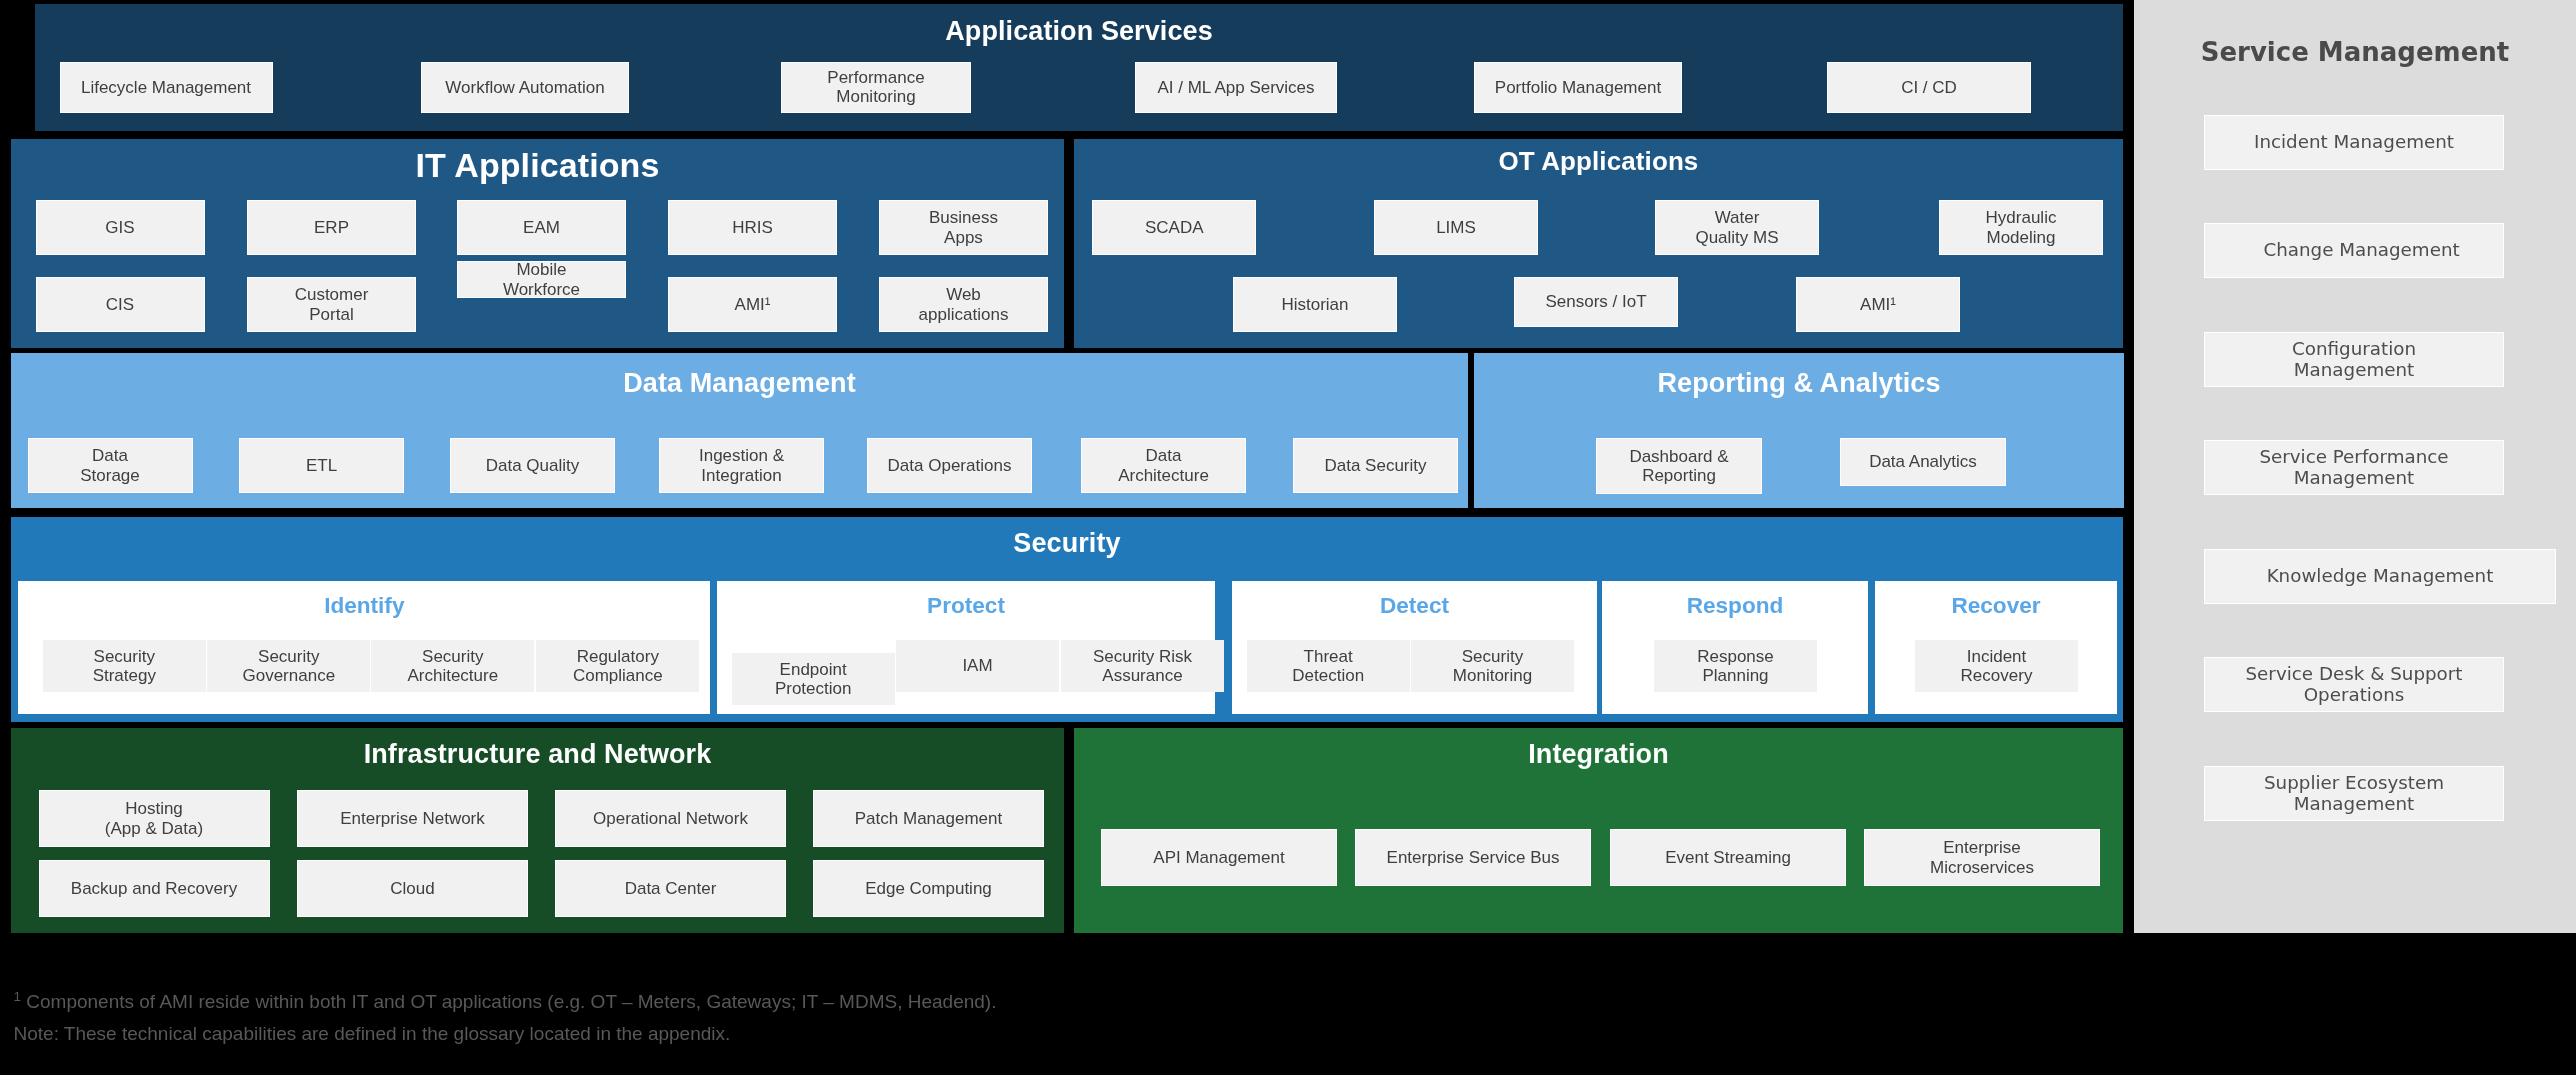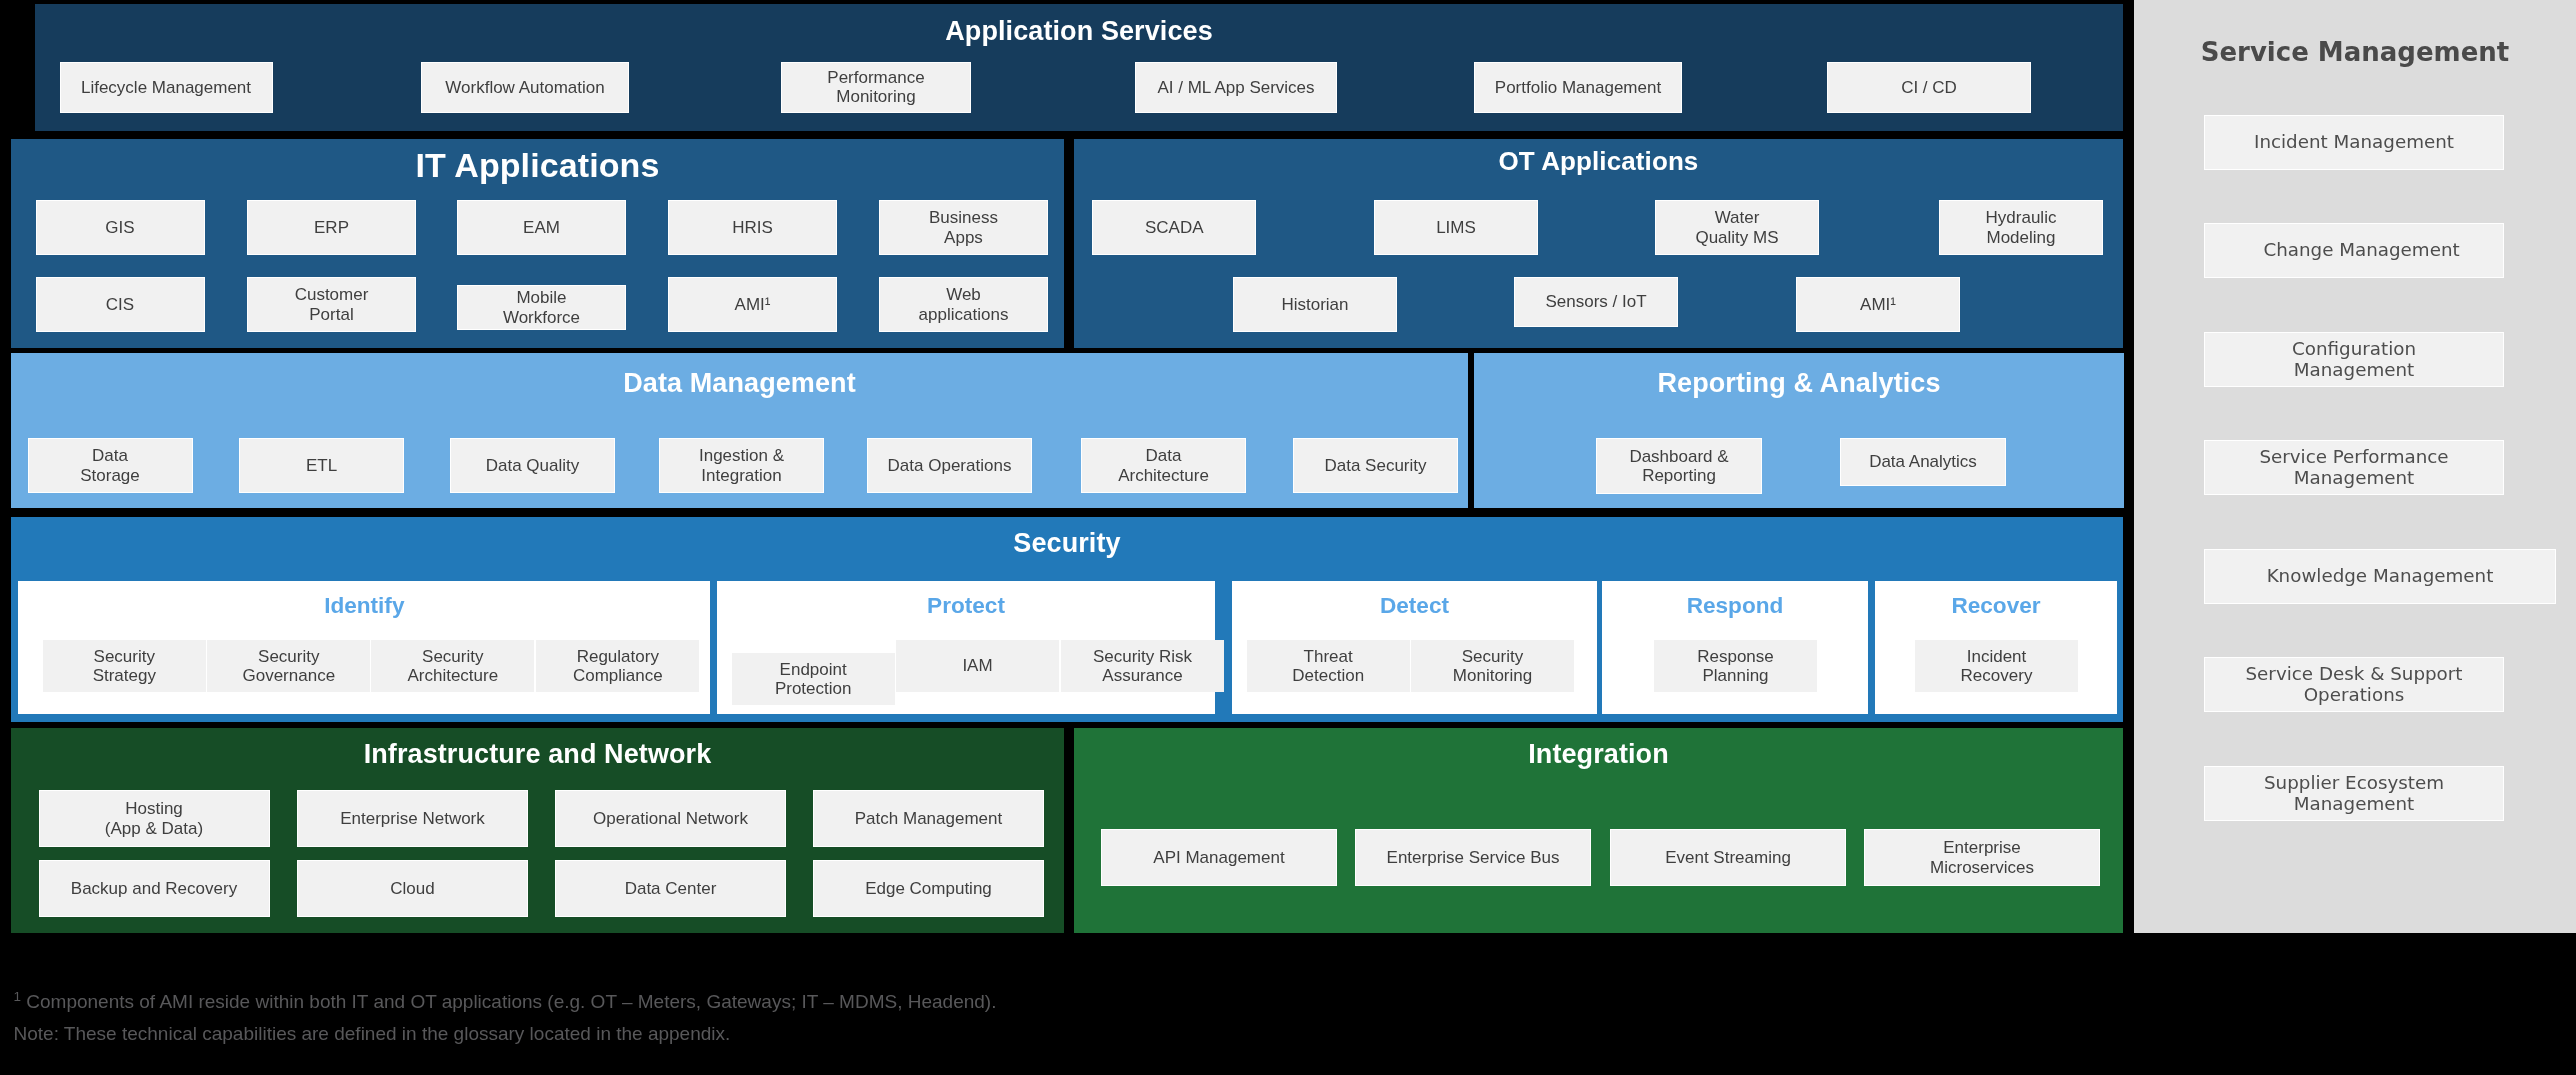--- a/index.html
+++ b/index.html
@@ -106,21 +106,21 @@
     <div class="chip" style="left:24.5px; top:61px; width:169px; height:55px;">GIS</div>
     <div class="chip" style="left:236px; top:61px; width:169px; height:55px;">ERP</div>
     <div class="chip" style="left:446px; top:61px; width:169px; height:55px;">EAM</div>
     <div class="chip" style="left:657px; top:61px; width:169px; height:55px;">HRIS</div>
     <div class="chip" style="left:868px; top:61px; width:169px; height:55px; white-space:pre-line;">Business
 Apps</div>
 
     <div class="chip" style="left:24.5px; top:138px; width:169px; height:55px;">CIS</div>
     <div class="chip" style="left:236px; top:138px; width:169px; height:55px; white-space:pre-line;">Customer
 Portal</div>
-    <div class="chip" style="left:446px; top:146px; width:169px; height:45px; white-space:pre-line;text-align:center;">Mobile
+    <div class="chip" style="left:446px; top:122px; width:169px; height:37px; white-space:pre-line;text-align:center;">Mobile
 Workforce</div>
     <div class="chip" style="left:657px; top:138px; width:169px; height:55px;">AMI¹</div>
     <div class="chip" style="left:868px; top:138px; width:169px; height:55px; white-space:pre-line;">Web
 applications</div>
   </div>
 
   <div class="band" style="left:1074px; top:139px; width:1049px; height:209px; background:#1f5885;">
     <div class="band-title" style="top:7.3px; font-size:26px;">OT Applications</div>
 
     <div class="chip" style="left:18.3px; top:61px; width:164px; height:55px;">SCADA</div>

